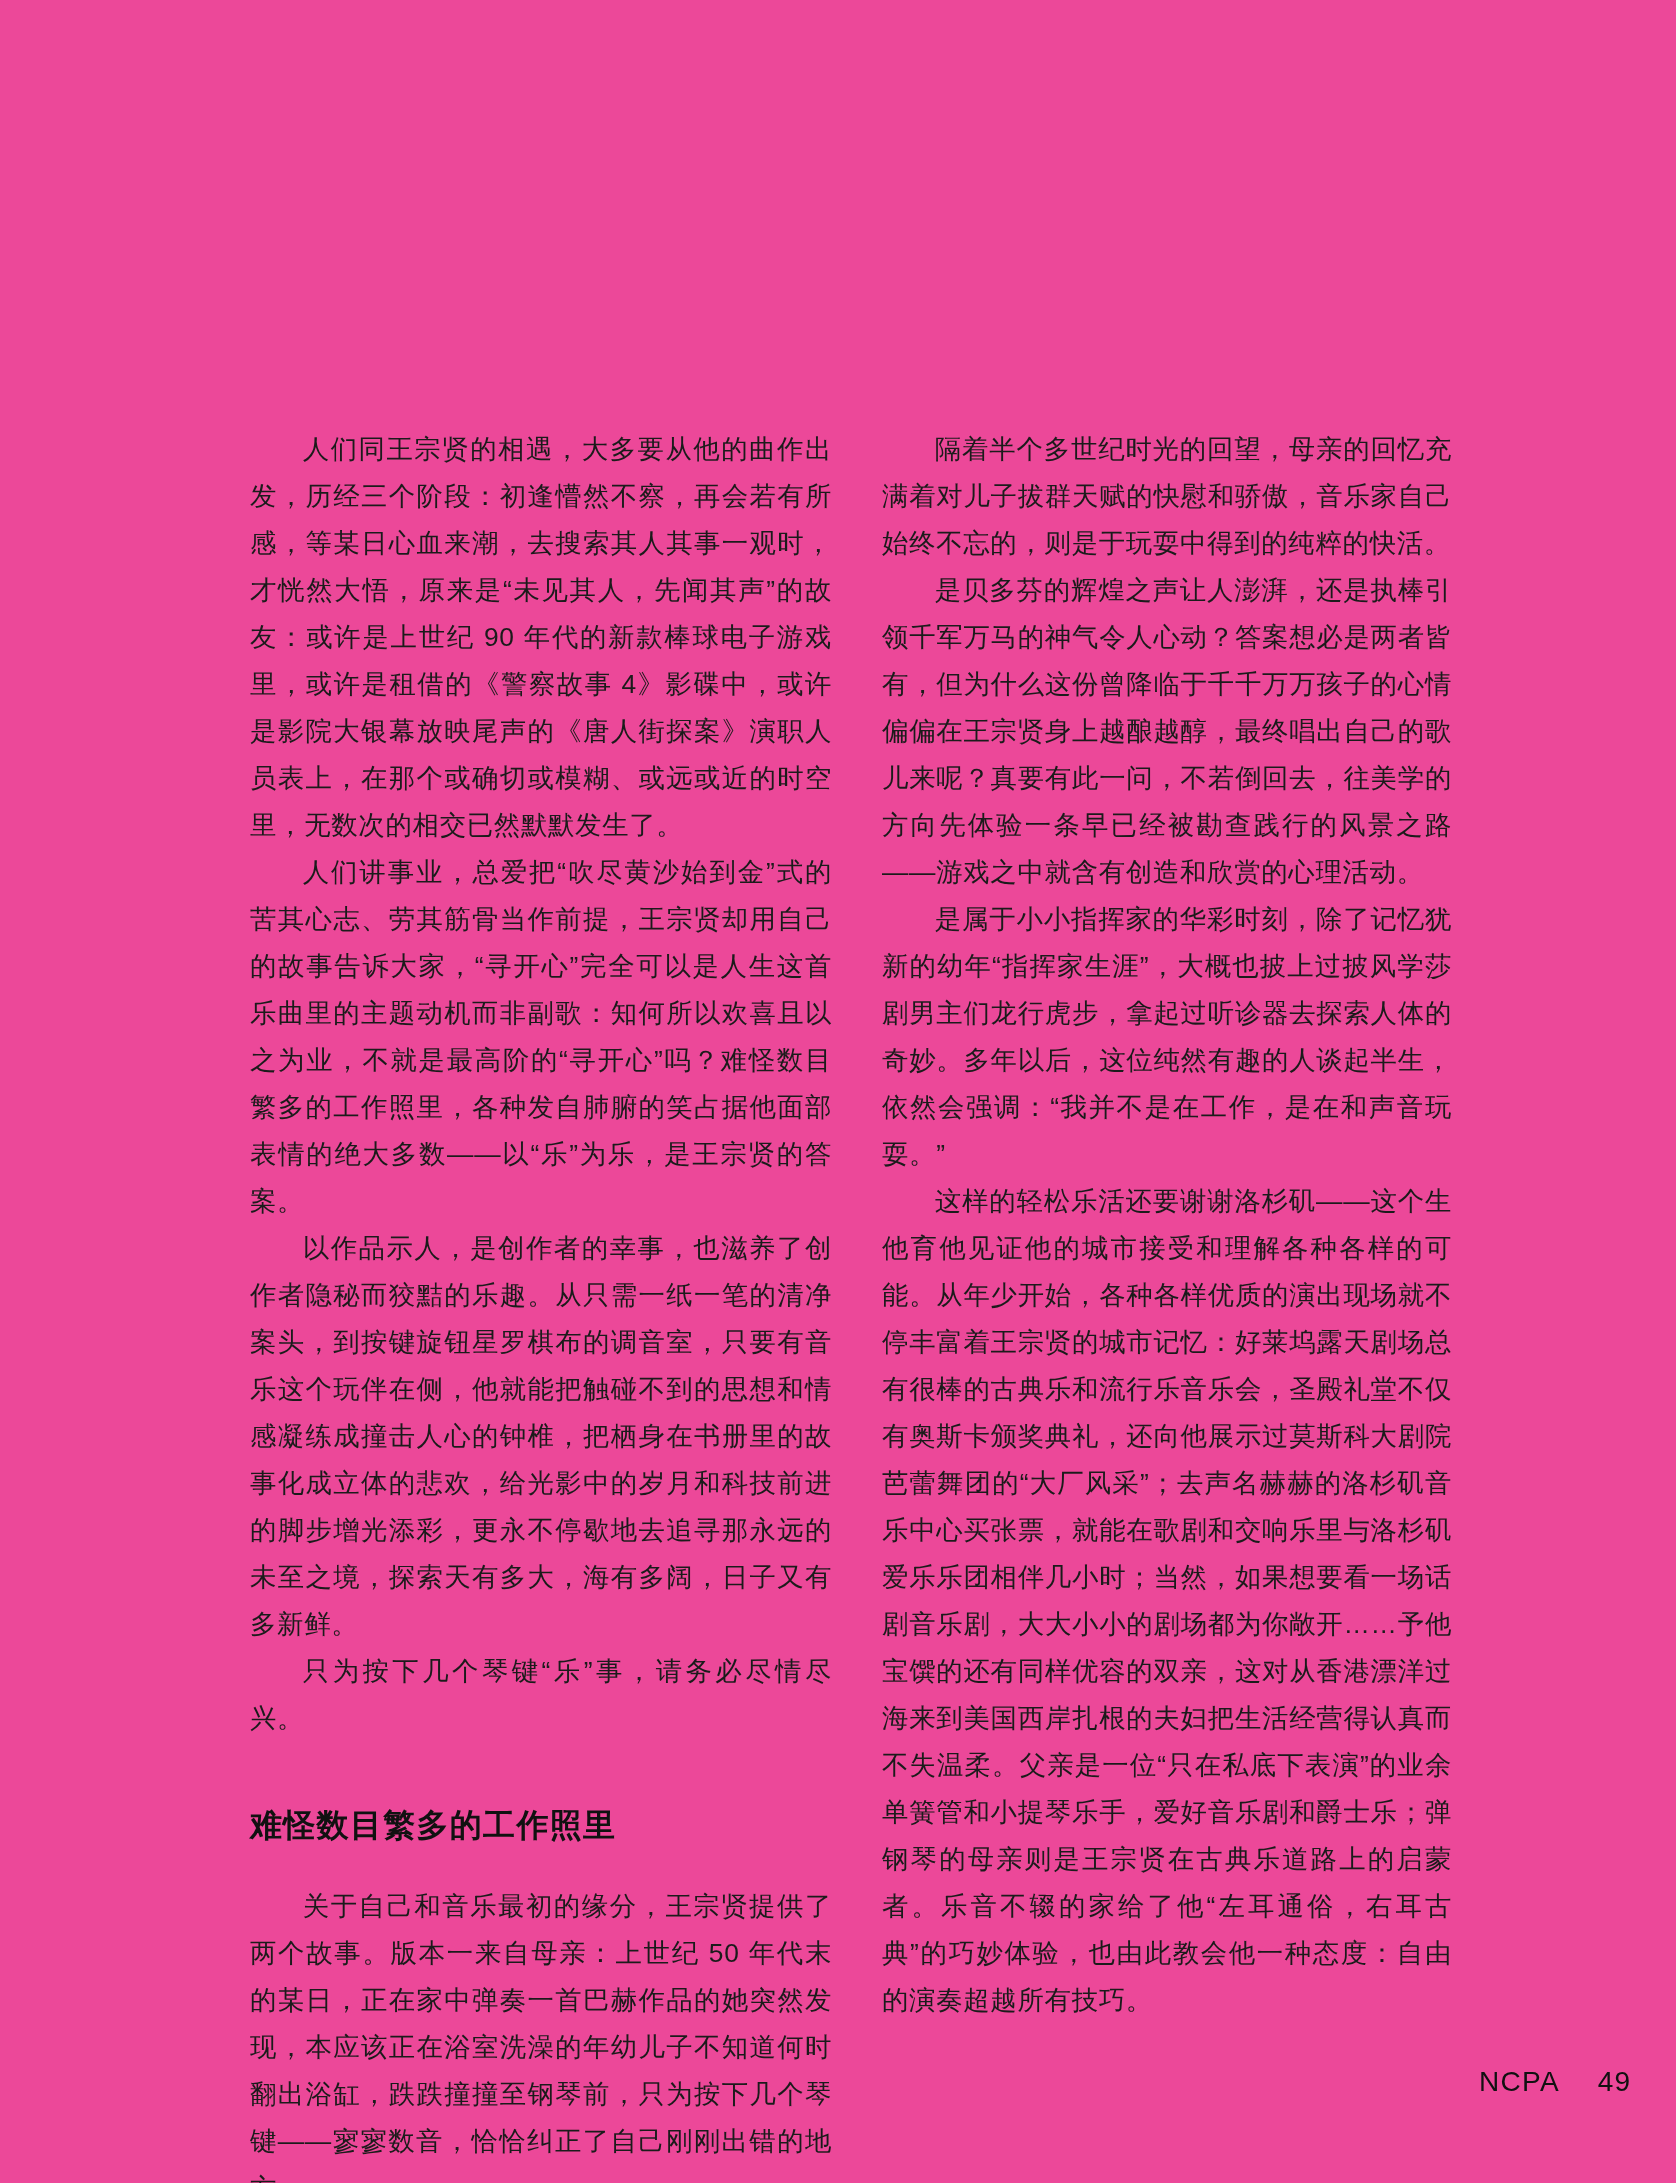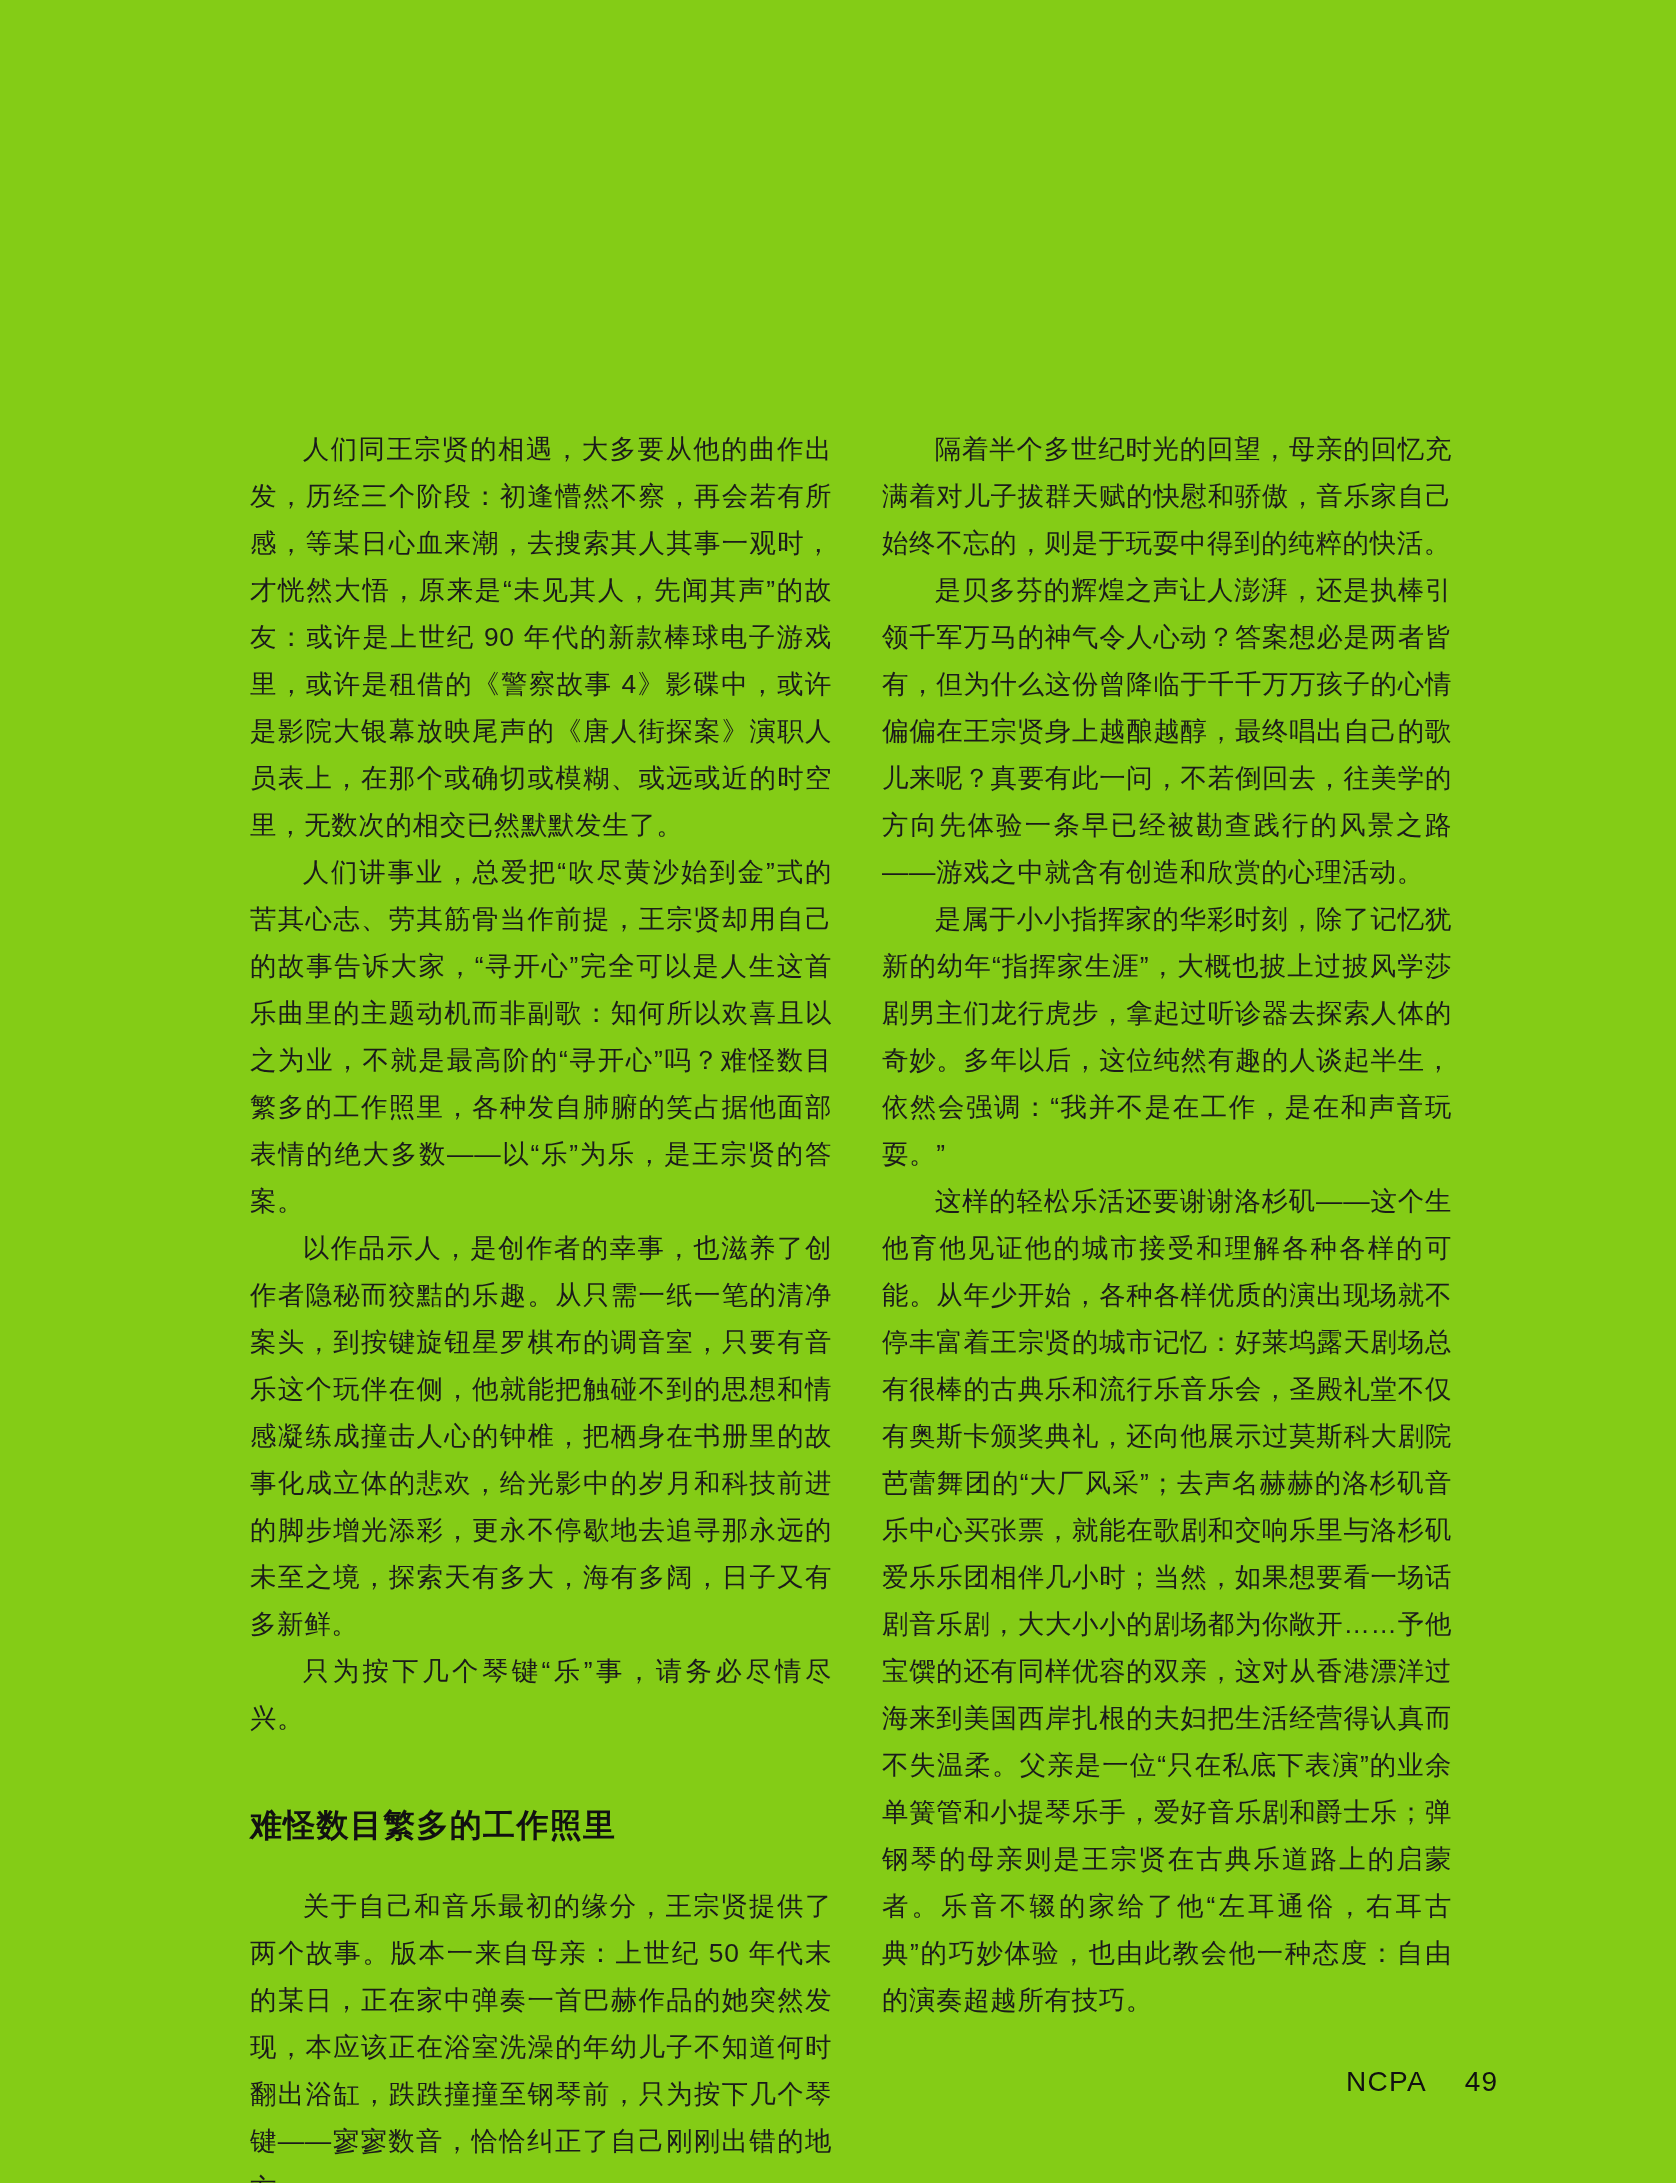--- a/index.html
+++ b/index.html
@@ -11,21 +11,21 @@
     width: 1676px;
     height: 2183px;
     position: relative;
     font-family: "Liberation Sans", "DejaVu Sans", sans-serif;
     color: #1a1a1a;
     overflow: hidden;
   }
   .page {
     position: absolute;
     inset: 0;
-    background: #84cc16;
+    background: #ec4899;
   }
   .column {
     position: absolute;
     top: 426px;
     text-align: justify;
     font-size: 26.4px;
     line-height: 47px;
     letter-spacing: 0.7px;
     color: #1b1b1b;
   }
@@ -43,21 +43,21 @@
     font-weight: bold;
     letter-spacing: 1.3px;
     color: #111111;
     margin: 60px 0 34px 0;
     text-indent: 0;
     text-align: left;
   }
   .page-number {
     position: absolute;
     top: 2066px;
-    left: 1346px;
+    left: 1479px;
     font-size: 28px;
     letter-spacing: 1.3px;
     word-spacing: 10.6px;
     color: #111111;
     white-space: pre;
     text-align: right;
   }
 </style>
 </head>
 <body>

